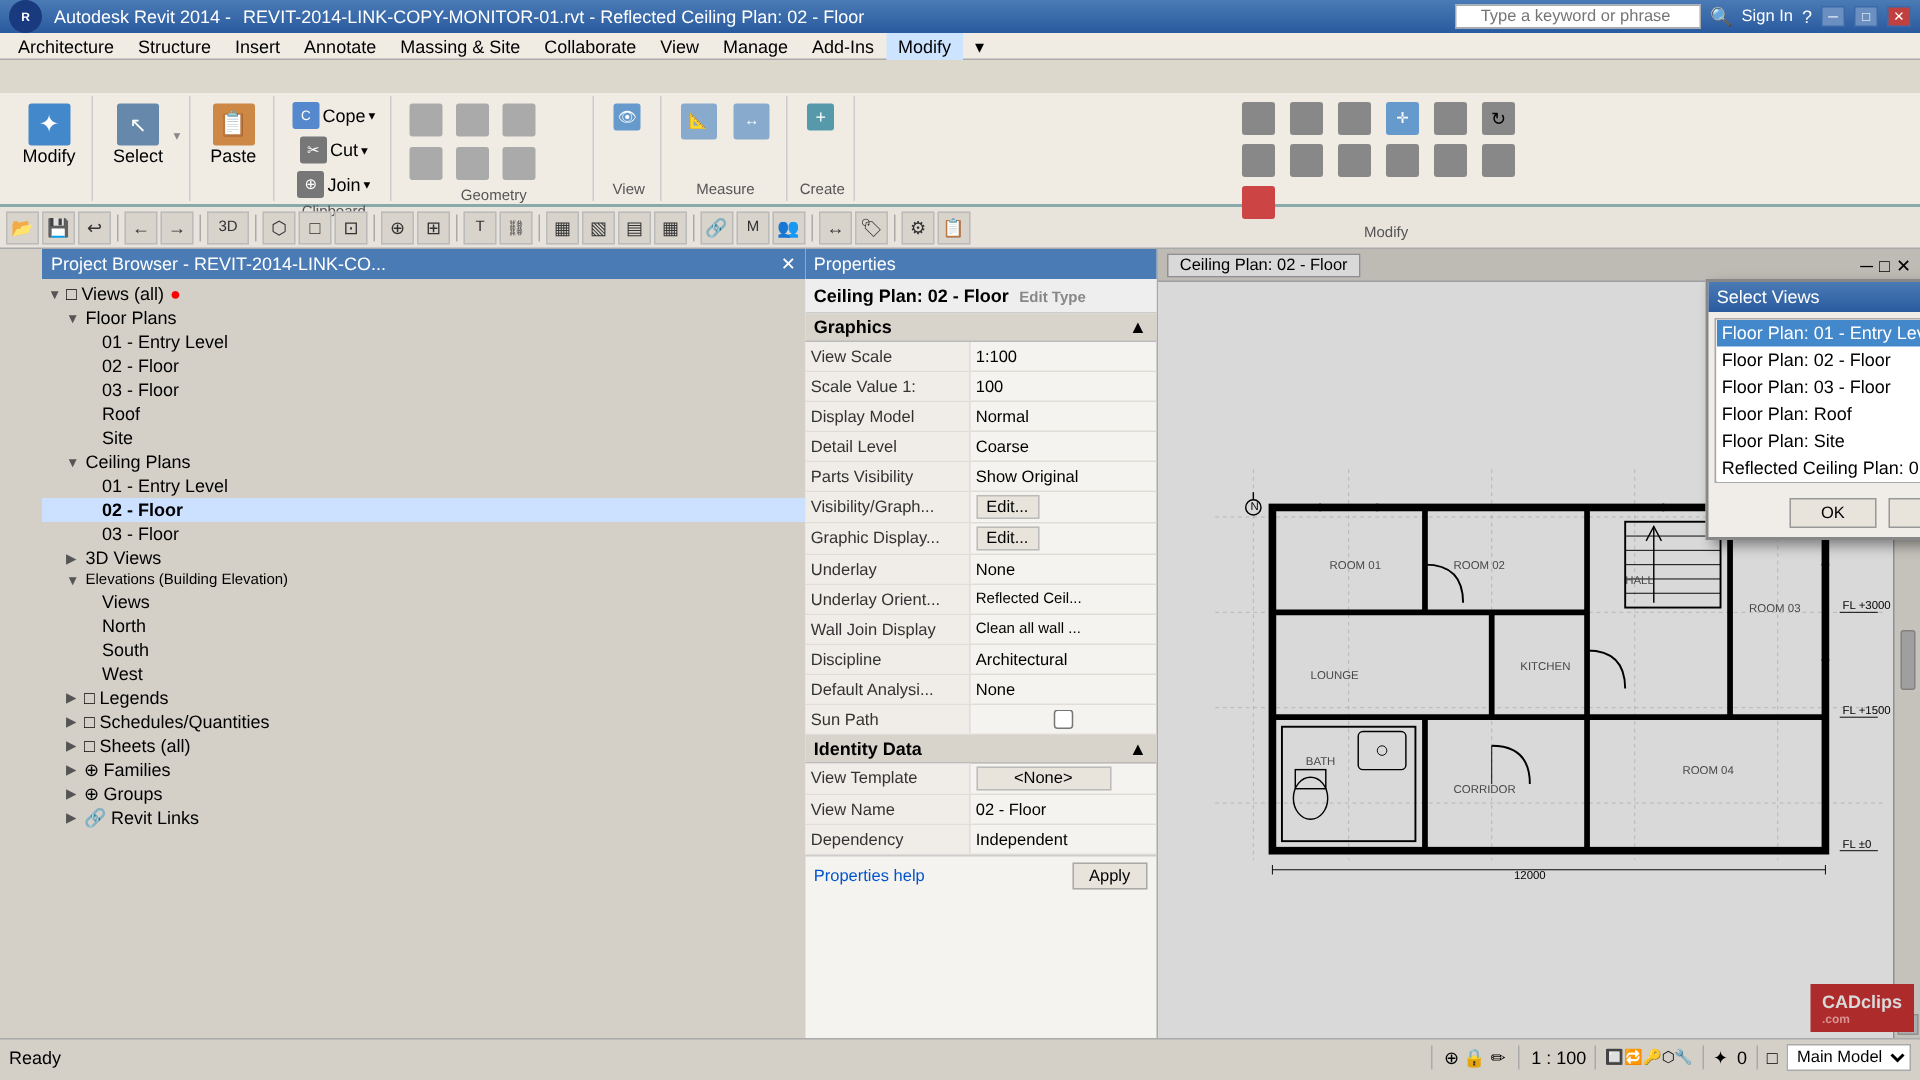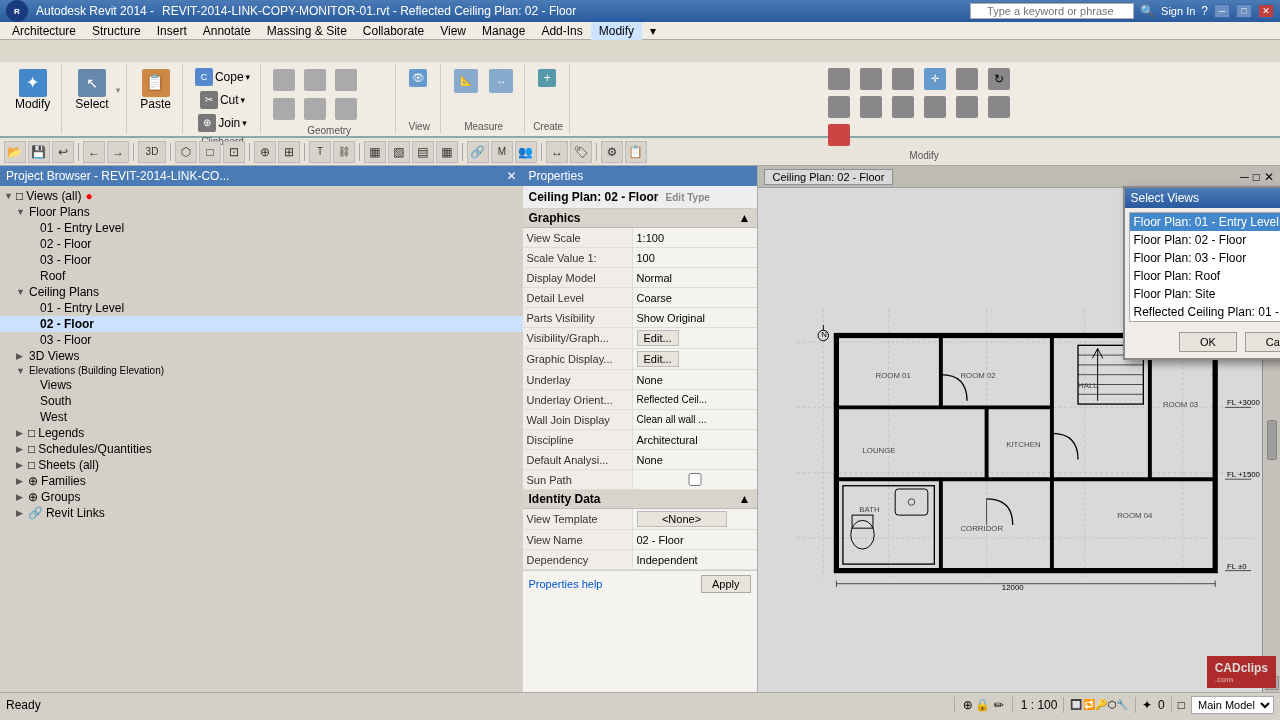--- a/index.html
+++ b/index.html
@@ -134,20 +134,21 @@
     #main {
       display: flex;
       height: calc(720px - 22px - 22px - 98px - 28px - 24px);
       
     }
     #project-browser {
       flex: 1;
       overflow: hidden;
       display: flex;
       flex-direction: column;
+      margin-left: 28px;
     }
     #pb-header {
       background: #4a7bb5;
       color: white;
       padding: 3px 6px;
       font-size: 11px;
       display: flex;
       justify-content: space-between;
       align-items: center;
     }
@@ -670,20 +671,24 @@
         <span>02 - Floor</span>
       </div>
       <div class="tree-item" style="padding-left:30px;">
         <span class="tree-arrow"> </span>
         <span>03 - Floor</span>
       </div>
       <div class="tree-item" style="padding-left:30px;">
         <span class="tree-arrow"> </span>
         <span>Roof</span>
       </div>
+      <div class="tree-item" style="padding-left:30px;">
+        <span class="tree-arrow"> </span>
+        <span>Site</span>
+      </div>
 
       <div class="tree-item" style="padding-left:16px;">
         <span class="tree-arrow">▼</span>
         <span style="margin-left:3px;">Ceiling Plans</span>
       </div>
       <div class="tree-item" style="padding-left:30px;">
         <span class="tree-arrow"> </span>
         <span>01 - Entry Level</span>
       </div>
       <div class="tree-item selected" style="padding-left:30px;">
@@ -700,20 +705,24 @@
         <span style="margin-left:3px;">3D Views</span>
       </div>
 
       <div class="tree-item" style="padding-left:16px;">
         <span class="tree-arrow">▼</span>
         <span style="margin-left:3px;font-size:10px;">Elevations (Building Elevation)</span>
       </div>
       <div class="tree-item" style="padding-left:30px;">
         <span class="tree-arrow"> </span>
         <span>Views</span>
+      </div>
+      <div class="tree-item" style="padding-left:30px;">
+        <span class="tree-arrow"> </span>
+        <span>North</span>
       </div>
       <div class="tree-item" style="padding-left:30px;">
         <span class="tree-arrow"> </span>
         <span>South</span>
       </div>
       <div class="tree-item" style="padding-left:30px;">
         <span class="tree-arrow"> </span>
         <span>West</span>
       </div>
 

